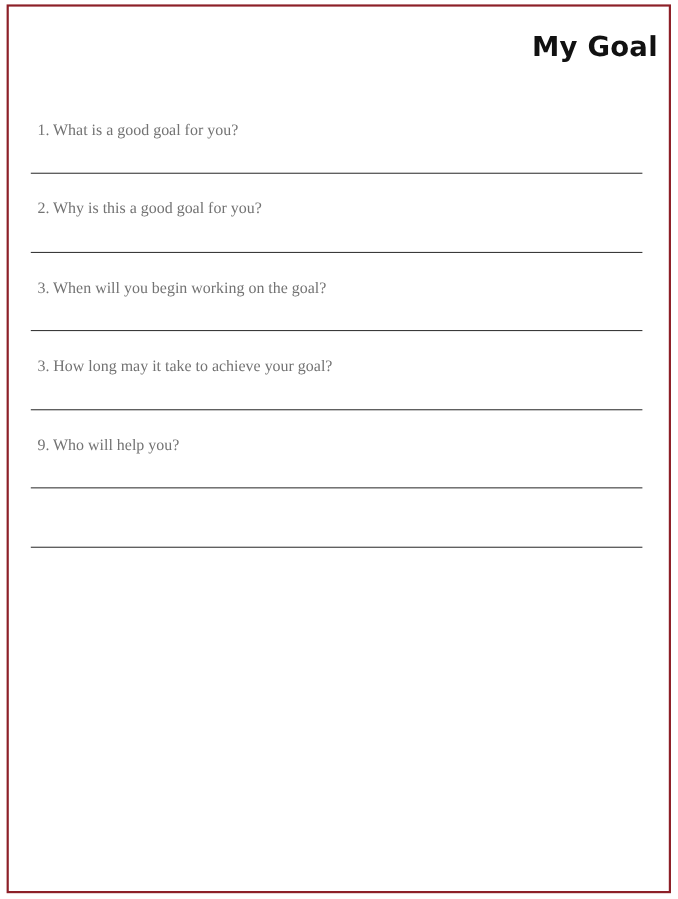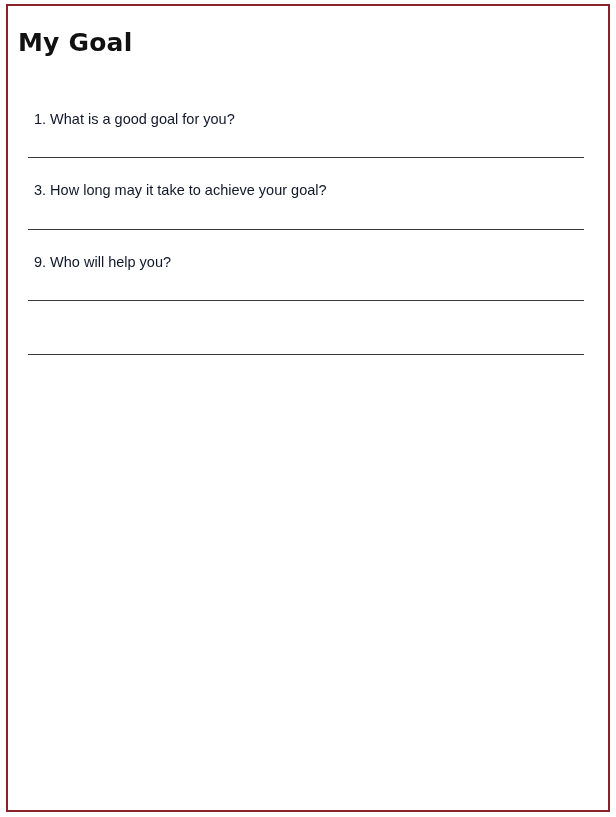--- a/index.html
+++ b/index.html
@@ -35,43 +35,43 @@
     position: absolute;
     left: 10px;
     top: 8px;
     right: 10px;
     bottom: 9px;
     background: #ffffff;
     box-sizing: border-box;
     padding: 0;
   }
   .title {
-    text-align: left;
+    text-align: right;
     font-size: 25px;
     font-weight: bold;
     color: #111111;
     margin-top: 14px;
     letter-spacing: 0.2px;
     font-family: "DejaVu Sans", sans-serif;
   }
   .questions {
     margin-top: 54px;
     padding-left: 10px;
     padding-right: 14px;
   }
   .q-block {
     position: relative;
   }
   .q-text {
     font-size: 14.5px;
-    color: #0f172a;
+    color: #737373;
     line-height: 1.2;
     margin: 0 0 0 6px;
     white-space: nowrap;
-    font-family: Liberation Sans, sans-serif;
+    font-family: Liberation Serif, serif;
   }
   .rule {
     height: 0;
     border-top: 1px solid #3a3a3a;
     margin: 0;
   }
   .sp-after-q { height: 29px; }
   .sp-after-rule { height: 24px; }
   .sp-between-rules { height: 29px; }
   .sp-between-rules-wide { height: 36px; }
@@ -87,21 +87,33 @@
 
       <div class="questions">
 
         <div class="q-block">
           <p class="q-text">1. What is a good goal for you?</p>
           <div class="sp-after-q"></div>
           <div class="rule"></div>
           <div class="sp-after-rule"></div>
         </div>
 
+        <div class="q-block">
+          <p class="q-text">2. Why is this a good goal for you?</p>
+          <div class="sp-after-q"></div>
+          <div class="rule"></div>
+          <div class="sp-after-rule"></div>
+        </div>
 
+        <div class="q-block">
+          <p class="q-text">3. When will you begin working on the goal?</p>
+          <div class="sp-after-q"></div>
+          <div class="rule"></div>
+          <div class="sp-after-rule"></div>
+        </div>
 
         <div class="q-block">
           <p class="q-text">3. How long may it take to achieve your goal?</p>
           <div class="sp-after-q"></div>
           <div class="rule"></div>
           <div class="sp-after-rule"></div>
         </div>
 
 
 

